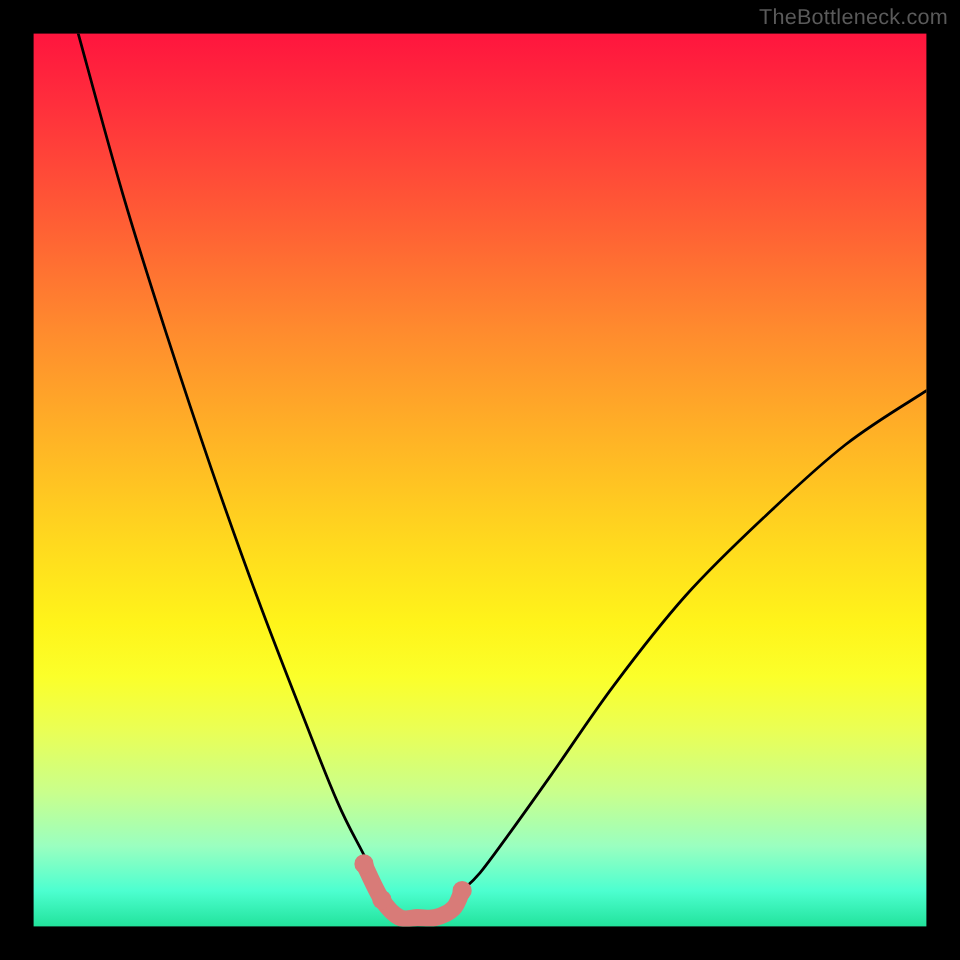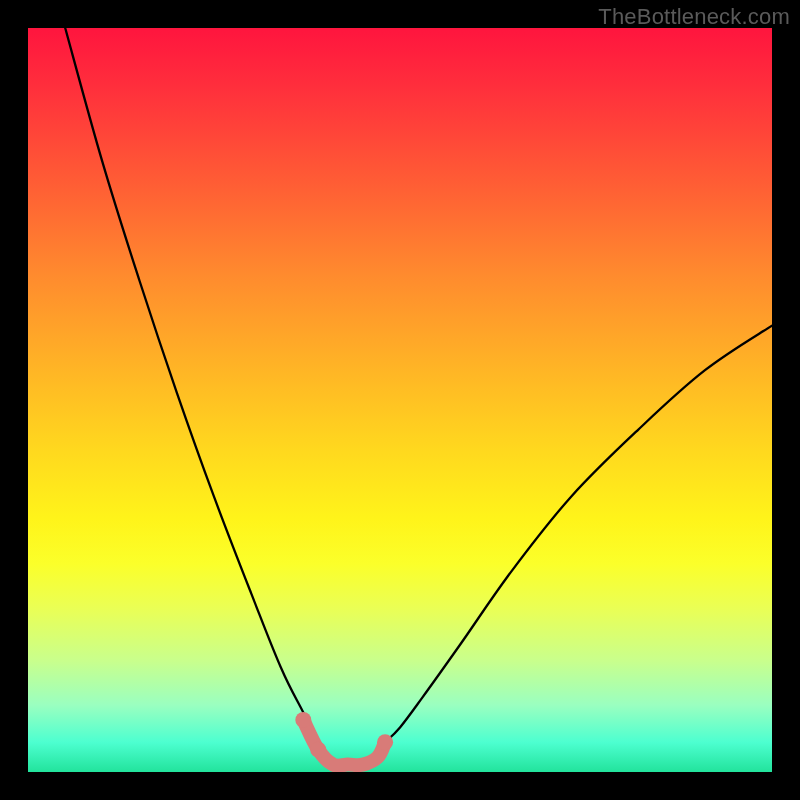--- a/index.html
+++ b/index.html
@@ -8,21 +8,21 @@
     position: relative;
     width: 800px;
     height: 800px;
     background: #000;
   }
   .watermark {
     position: absolute;
     top: 4px;
     right: 10px;
     font-family: Arial, Helvetica, sans-serif;
-    font-size: 22px;
+    font-size: 18px;
     color: #5a5a5a;
     font-weight: 500;
     letter-spacing: 0.2px;
   }
   .plot {
     position: absolute;
     left: 28px;
     top: 28px;
     width: 744px;
     height: 744px;

